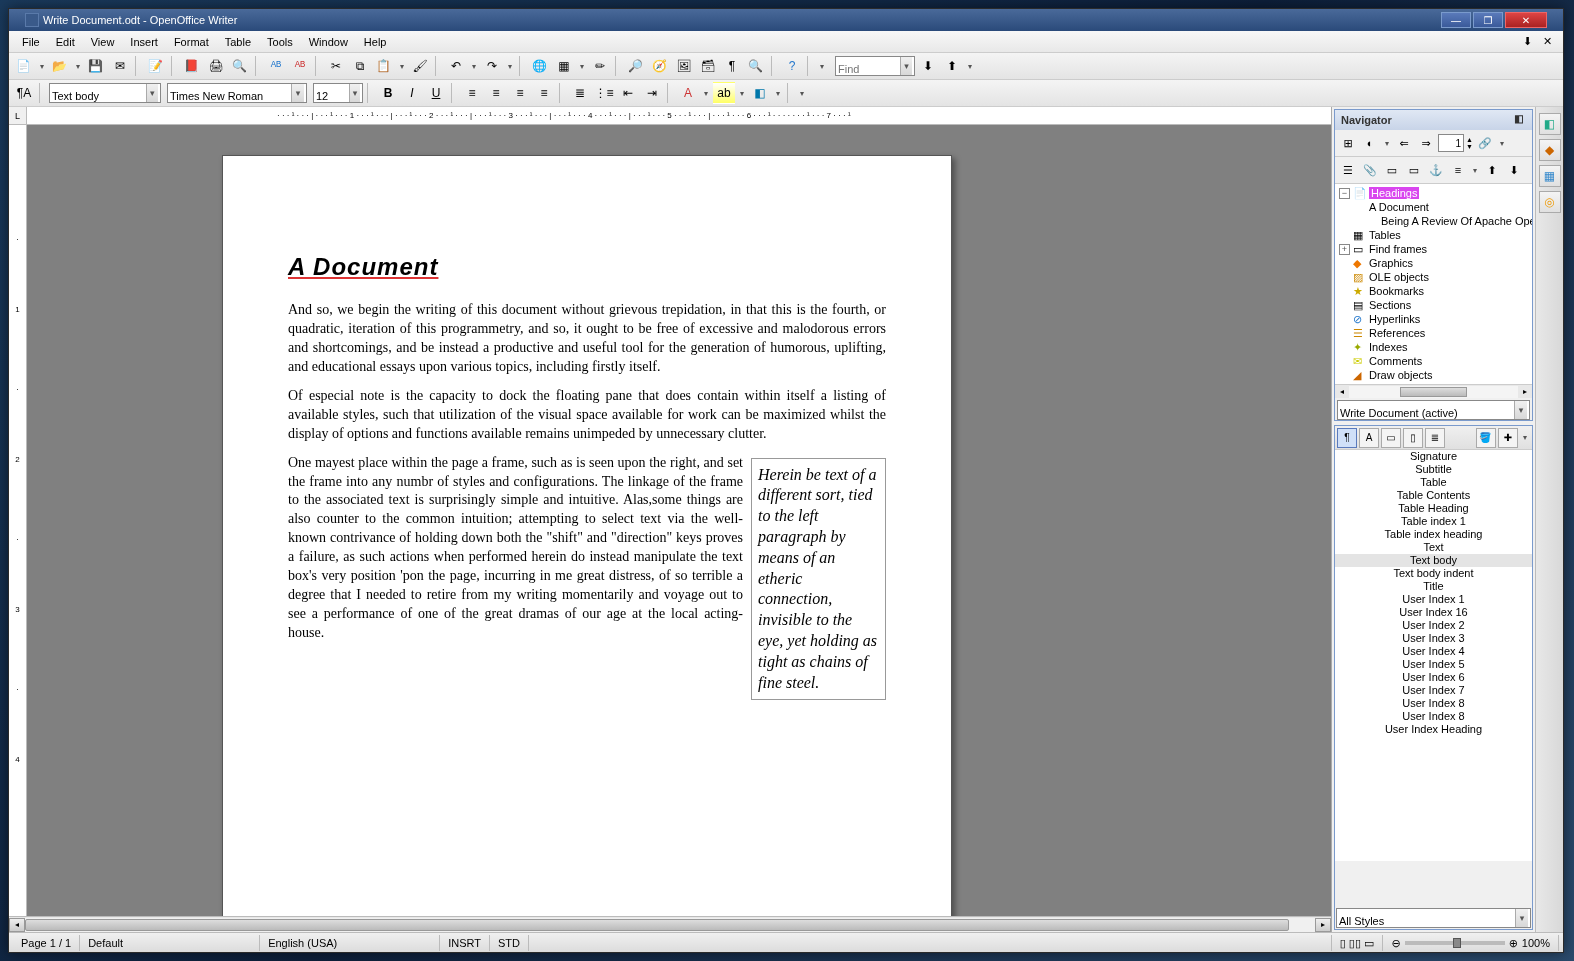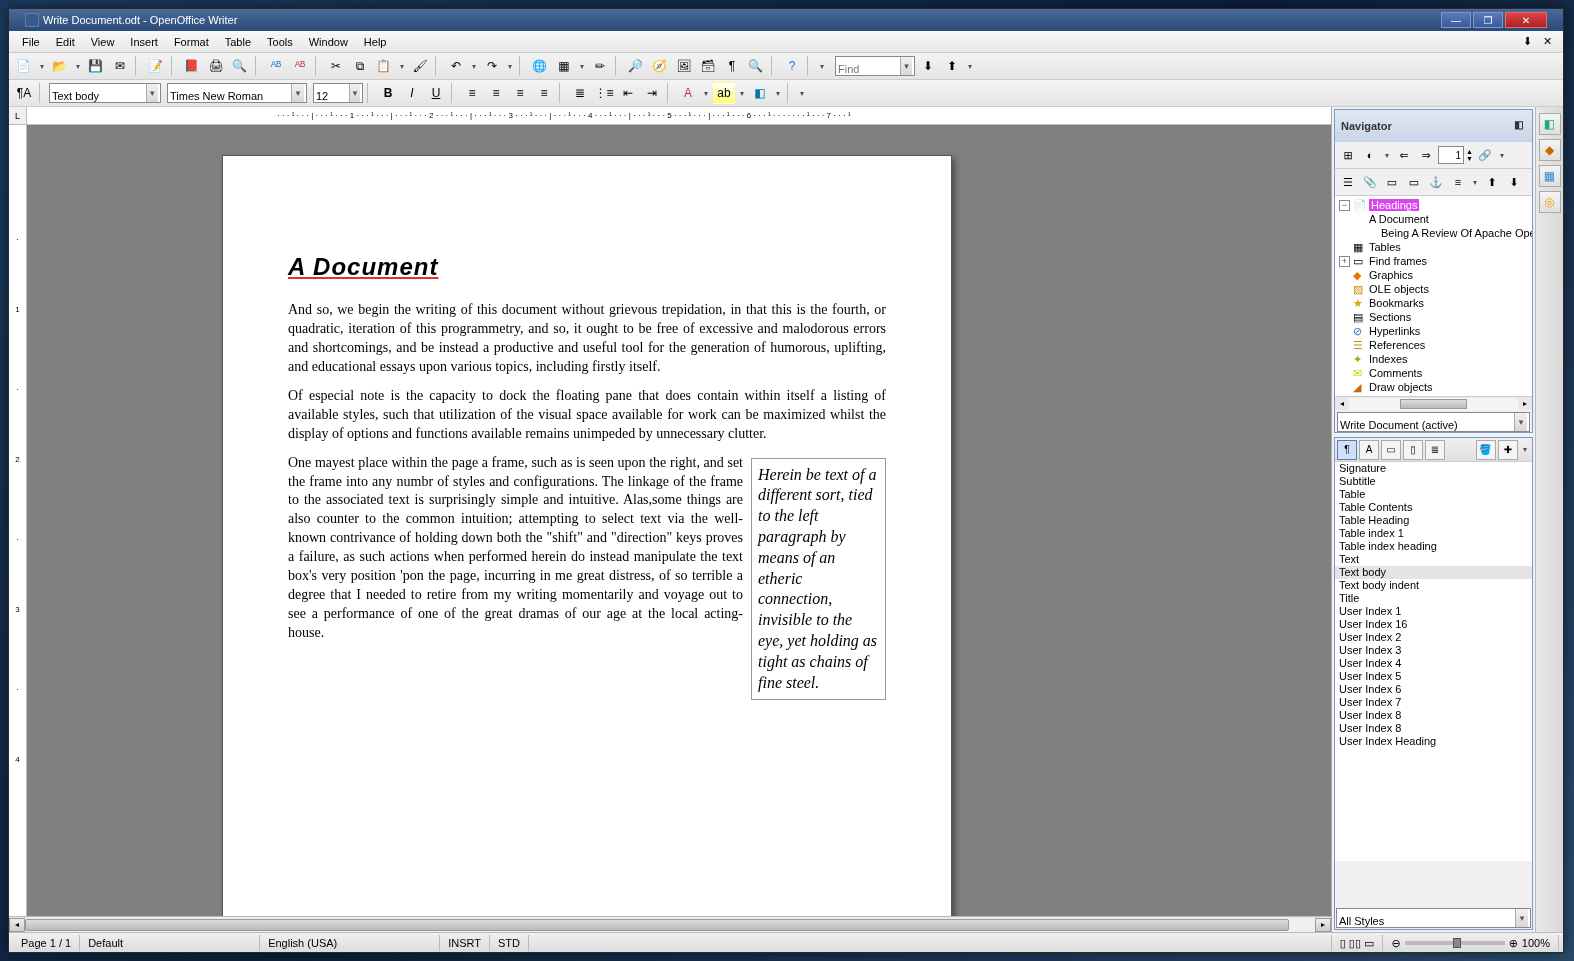--- a/index.html
+++ b/index.html
@@ -40,41 +40,41 @@
 .framebox { float: right; width: 135px; border: 1px solid #999; padding: 6px; margin: 4px 0 4px 8px; font-style: italic; font-size: 16px; line-height: 1.3; }
 .hscroll { height: 16px; background: #e8e8e8; border-top: 1px solid #bbb; display: flex; align-items: center; }
 .hscroll .track { flex: 1; height: 14px; background: #f0f0f0; position: relative; }
 .hscroll .thumb { position: absolute; left: 0; width: 98%; height: 12px; top: 1px; background: linear-gradient(#ddd,#bbb); border: 1px solid #999; border-radius: 2px; }
 .hscroll .sbtn { width: 16px; height: 14px; background: linear-gradient(#eee,#ccc); border: 1px solid #999; font-size: 8px; display: flex; align-items: center; justify-content: center; }
 .sidepanel { width: 232px; background: #f0f0f0; display: flex; border-left: 1px solid #aaa; }
 .sidecol { flex: 1; display: flex; flex-direction: column; min-width: 0; }
 .sidetabs { width: 28px; background: linear-gradient(90deg,#e8e8e8,#d8d8d8); border-left: 1px solid #bbb; padding-top: 6px; display: flex; flex-direction: column; gap: 4px; align-items: center; }
 .sidetab { width: 22px; height: 22px; border: 1px solid #aaa; background: linear-gradient(#f4f4f4,#e0e0e0); cursor: pointer; display: flex; align-items: center; justify-content: center; font-size: 12px; }
 .navpanel { border: 1px solid #7a9acc; margin: 2px; display: flex; flex-direction: column; }
-.navhead { height: 32px; background: linear-gradient(#e0e8f4,#c8d4e8); padding: 0 6px; display: flex; align-items: center; font-weight: bold; font-size: 11px; color: #333; }
+.navhead { height: 20px; background: linear-gradient(#e0e8f4,#c8d4e8); padding: 0 6px; display: flex; align-items: center; font-weight: bold; font-size: 11px; color: #333; }
 .navhead .sp { flex: 1; }
 .navhead .hbtn { width: 14px; height: 14px; font-size: 10px; cursor: pointer; text-align: center; }
 .navtools { padding: 3px; display: flex; flex-wrap: wrap; gap: 2px; align-items: center; border-bottom: 1px solid #ccc; }
 .navtools .nb { width: 20px; height: 20px; border: 1px solid transparent; display: flex; align-items: center; justify-content: center; cursor: pointer; font-size: 11px; }
 .navtools .pginput { width: 26px; height: 18px; border: 1px solid #888; font-size: 10px; text-align: right; padding-right: 2px; }
 .navtree { flex: 1; background: #fff; overflow: auto; font-size: 11px; padding: 2px; min-height: 180px; }
 .navtree .node { padding: 1px 2px; display: flex; align-items: center; gap: 3px; white-space: nowrap; cursor: pointer; }
 .navtree .exp { width: 11px; height: 11px; border: 1px solid #888; font-size: 9px; line-height: 9px; text-align: center; background: #fff; color: #555; }
 .navtree .nic { width: 13px; height: 12px; display: inline-block; }
 .navhscroll { height: 14px; background: #e8e8e8; display: flex; align-items: center; border-top: 1px solid #ccc; }
 .navhscroll .ntrack { flex: 1; height: 12px; background: #f4f4f4; position: relative; }
 .navhscroll .nthumb { position: absolute; left: 30%; width: 40%; height: 10px; top: 1px; background: linear-gradient(#ddd,#bbb); border: 1px solid #999; }
 .navdoc { height: 22px; padding: 2px; }
 .navdoc .combo { width: 100%; }
 .stylepanel { flex: 1; border: 1px solid #7a9acc; margin: 2px; display: flex; flex-direction: column; min-height: 0; }
 .styletools { height: 24px; padding: 2px; display: flex; gap: 2px; align-items: center; border-bottom: 1px solid #ccc; background: linear-gradient(#f0f0f0,#e0e0e0); }
 .styletools .stb { width: 20px; height: 20px; border: 1px solid #aaa; background: #f4f4f4; cursor: pointer; display: flex; align-items: center; justify-content: center; font-size: 10px; }
 .styletools .stb.act { border-color: #5a7abc; background: #d0e0f8; }
 .stylelist { flex: 1; background: #fff; overflow: auto; font-size: 11px; }
-.stylelist .sitem { padding: 0 4px; line-height: 13px; cursor: pointer; }
+.stylelist .sitem { padding: 0 4px; line-height: 13px; cursor: pointer; text-align: center; }
 .stylelist .sitem.sel { background: #e4e4e4; }
 .stylefilter { height: 22px; padding: 1px; margin-top: 46px; }
 .stylefilter .combo { width: 100%; }
 .statusbar { height: 20px; background: linear-gradient(#f0f0f0,#dcdcdc); border-top: 1px solid #bbb; display: flex; align-items: center; font-size: 11px; padding: 0 4px; gap: 0; }
 .statusbar .cell { padding: 0 8px; border-right: 1px solid #bbb; height: 16px; line-height: 16px; }
 .statusbar .flex { flex: 1; }
 .statusbar .zoom { display: flex; align-items: center; gap: 4px; }
 .statusbar .zslider { width: 100px; height: 4px; background: #bbb; position: relative; }
 .statusbar .zthumb { position: absolute; left: 48%; top: -3px; width: 8px; height: 10px; background: #888; border: 1px solid #555; }
 </style>

